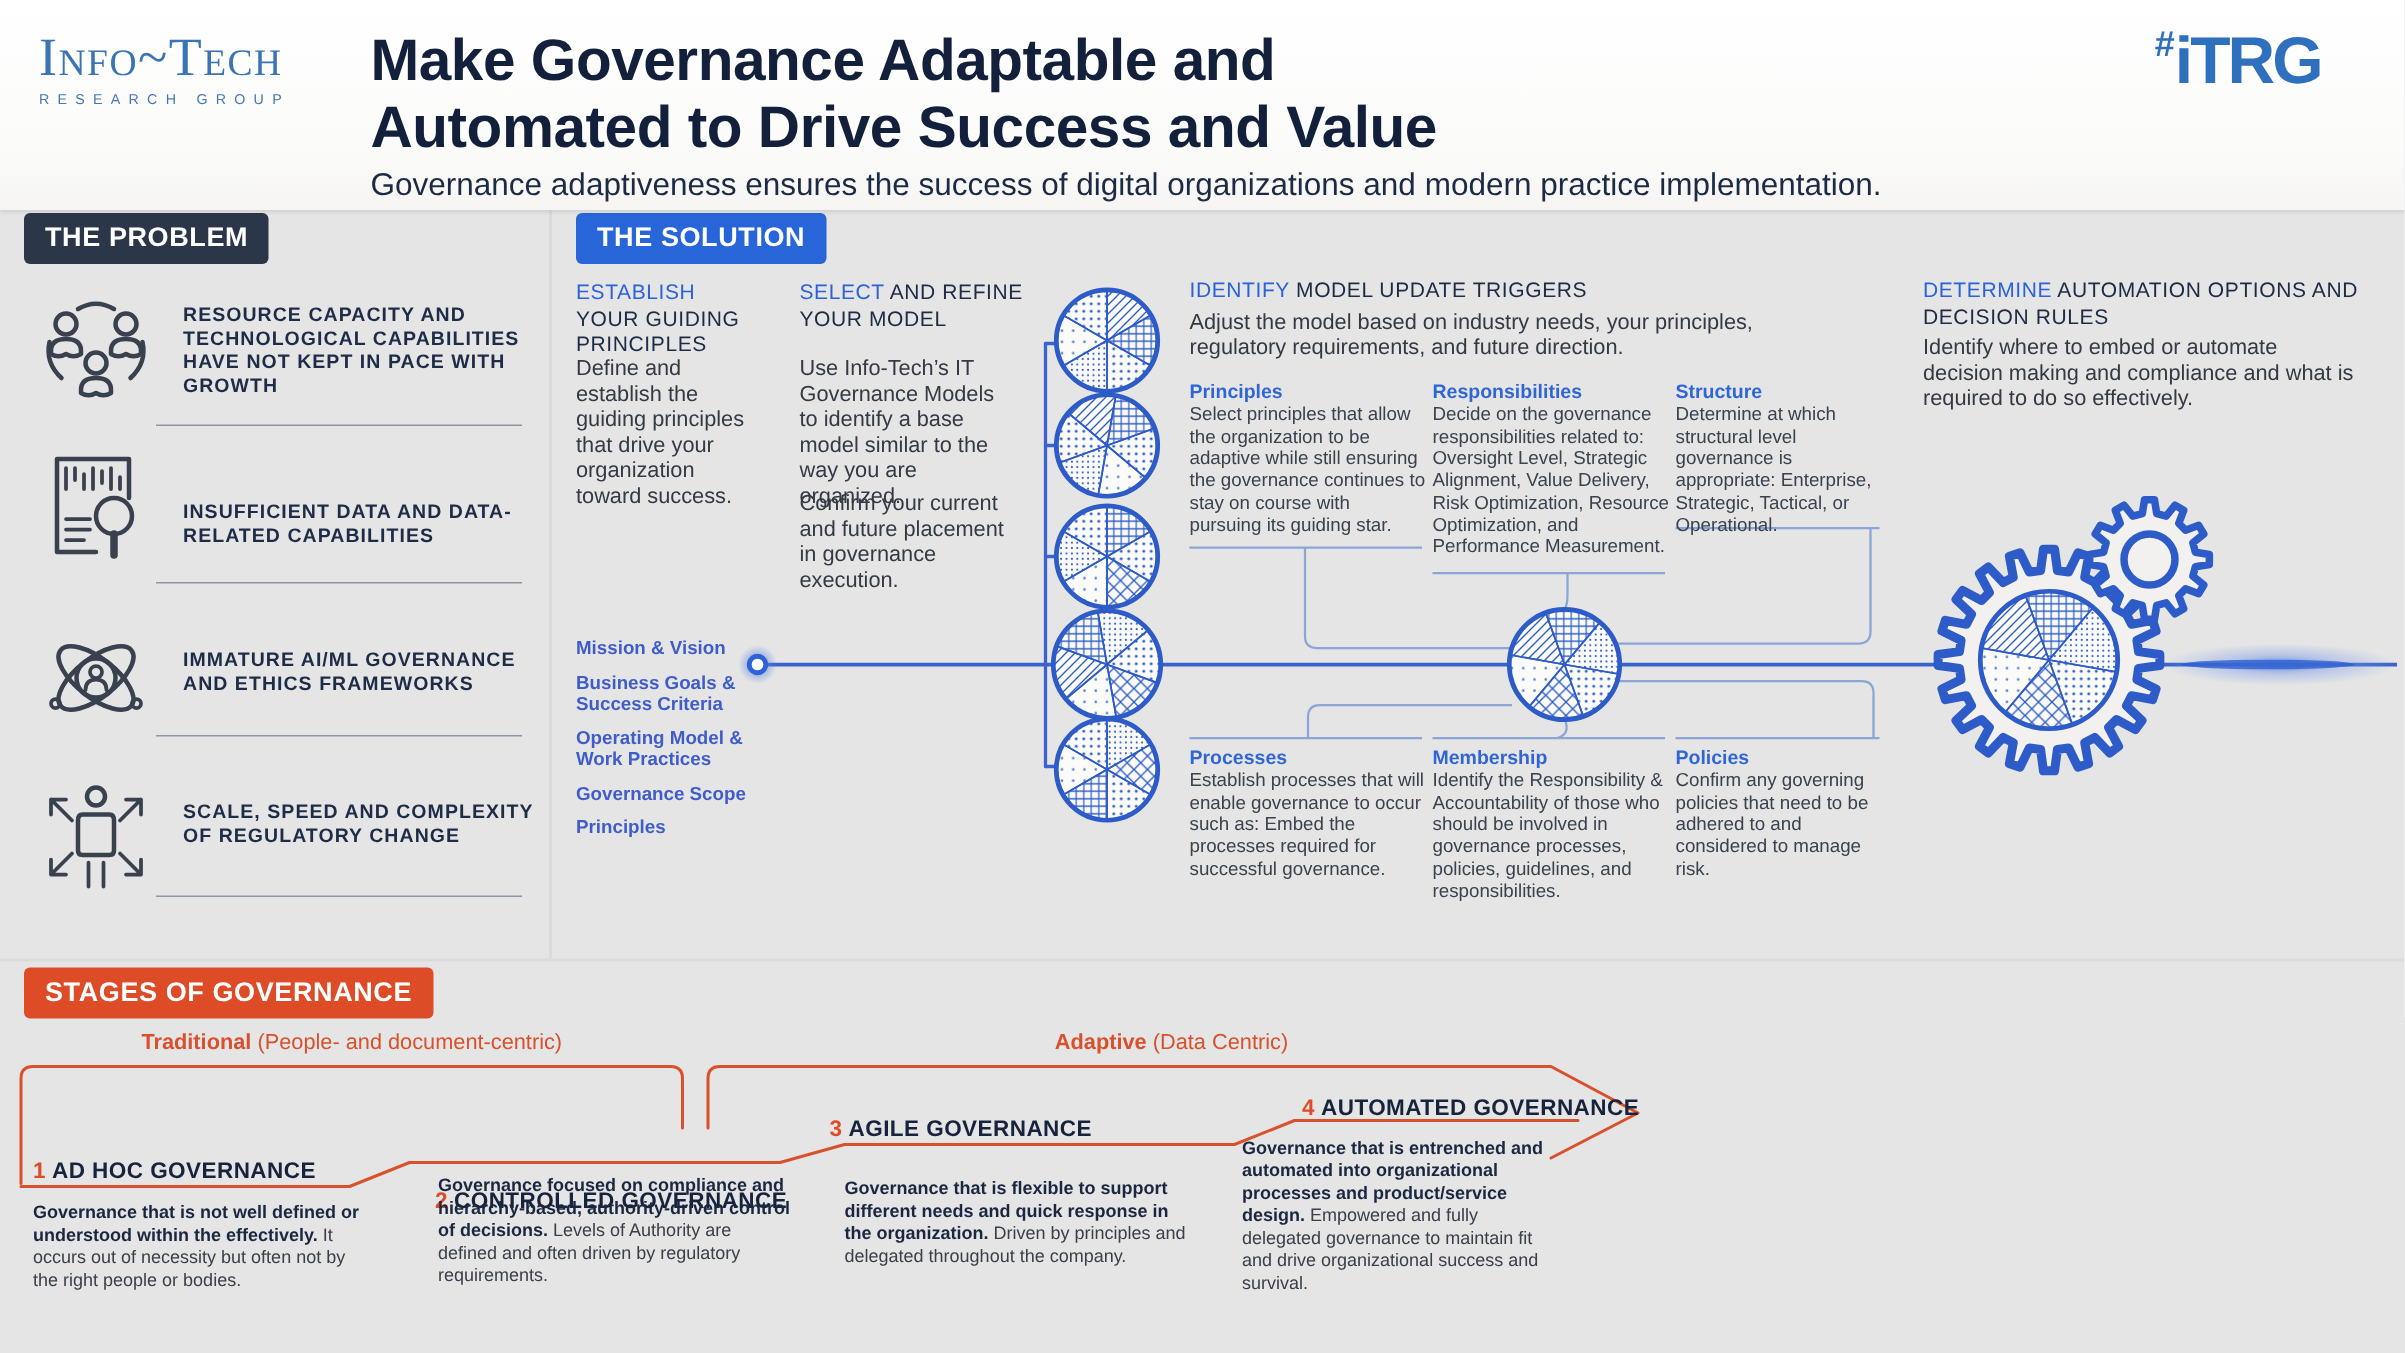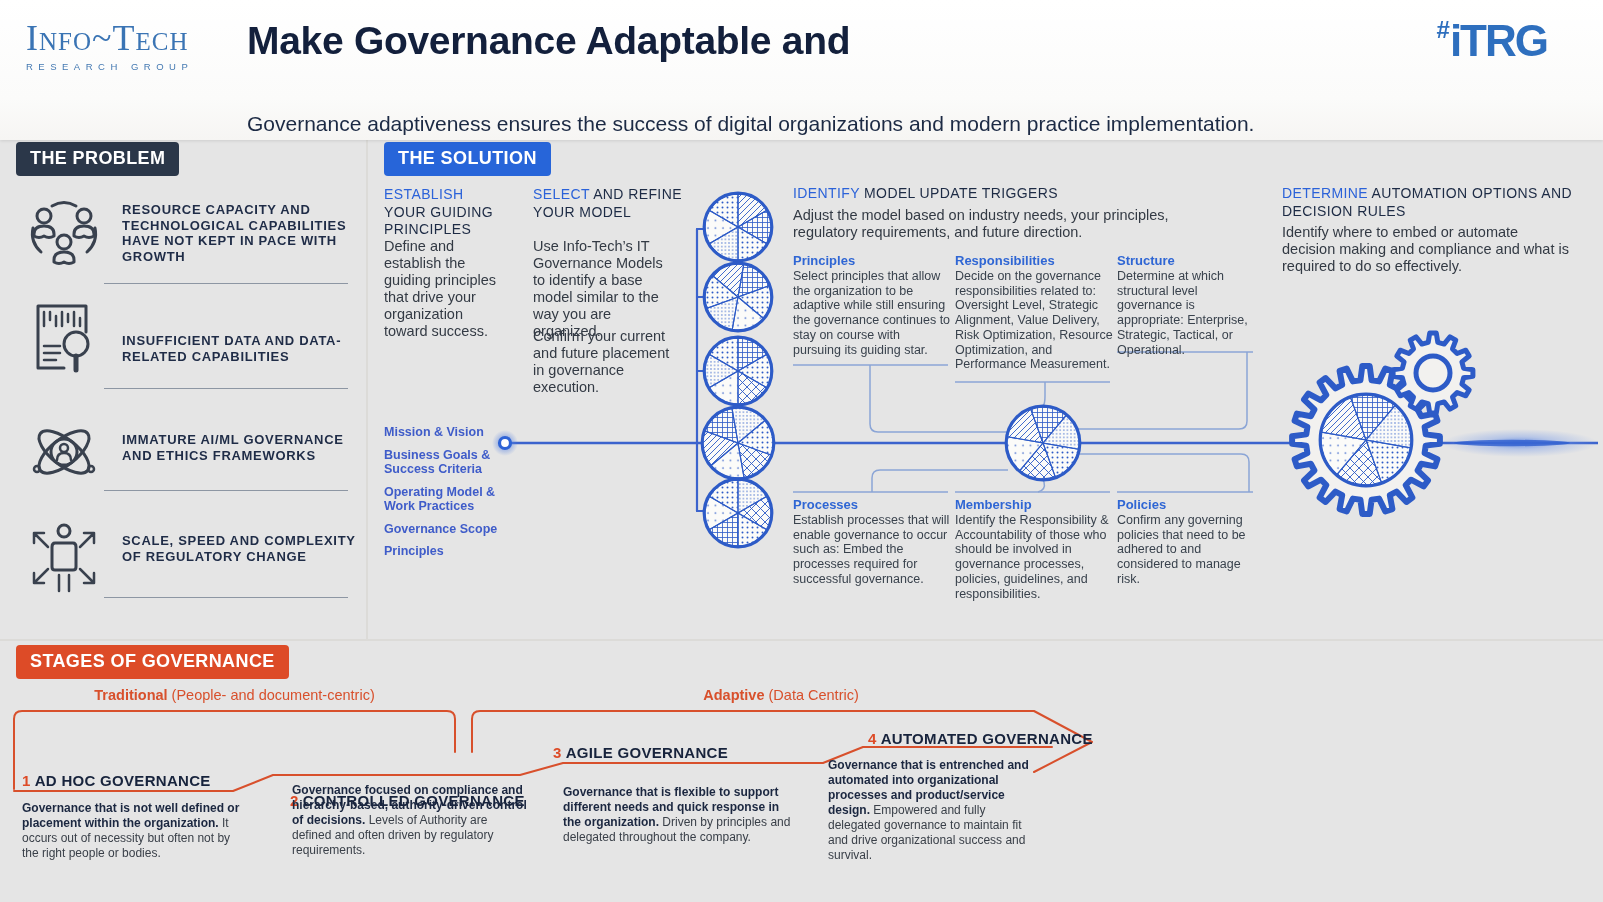--- a/index.html
+++ b/index.html
@@ -70,20 +70,21 @@
 
 <div class="page">
 
   <div class="header">
     <div class="abs" style="left:26px; top:20px;">
       <div class="logo1">Info~Tech</div>
       <div class="logo2">RESEARCH GROUP</div>
     </div>
     <div class="abs title" style="left:247px; top:18px;">
       <div>Make Governance Adaptable and</div>
+      <div>Automated to Drive Success and Value</div>
     </div>
     <div class="abs subtitle" style="left:247px; top:104px;">Governance adaptiveness ensures the success of digital organizations and modern practice implementation.</div>
     <div class="abs brand" style="right:56px; top:16px;"><span class="hash">#</span><span>iTRG</span></div>
   </div>
 
   <div class="divider-v"></div>
   <div class="divider-h"></div>
 
   <svg class="deco" id="deco" width="1603" height="902" viewBox="0 0 1603 902">
     <defs>
@@ -330,21 +331,21 @@
       <b>Traditional</b><span> (People- and document-centric)</span>
     </div>
     <div class="grp-label" style="left:472px; top:687px; width:618px;">
       <b>Adaptive</b><span> (Data Centric)</span>
     </div>
 
     <div class="stage-h" style="left:22px; top:772px;">
       <span class="num">1</span><span>AD HOC GOVERNANCE</span>
     </div>
     <div class="stage-b" style="left:22px; top:801px; width:228px;">
-      <b>Governance that is not well defined or placement within the organization.</b><span> It occurs out of necessity but often not by the right people or bodies.</span>
+      <b>Governance that is not well defined or understood within the effectively.</b><span> It occurs out of necessity but often not by the right people or bodies.</span>
     </div>
 
     <div class="stage-h" style="left:290px; top:792px;text-align:right;">
       <span class="num">2</span><span>CONTROLLED GOVERNANCE</span>
     </div>
     <div class="stage-b" style="left:292px; top:783px; width:238px;">
       <b>Governance focused on compliance and hierarchy-based, authority-driven control of decisions.</b><span> Levels of Authority are defined and often driven by regulatory requirements.</span>
     </div>
 
     <div class="stage-h" style="left:553px; top:744px;">

